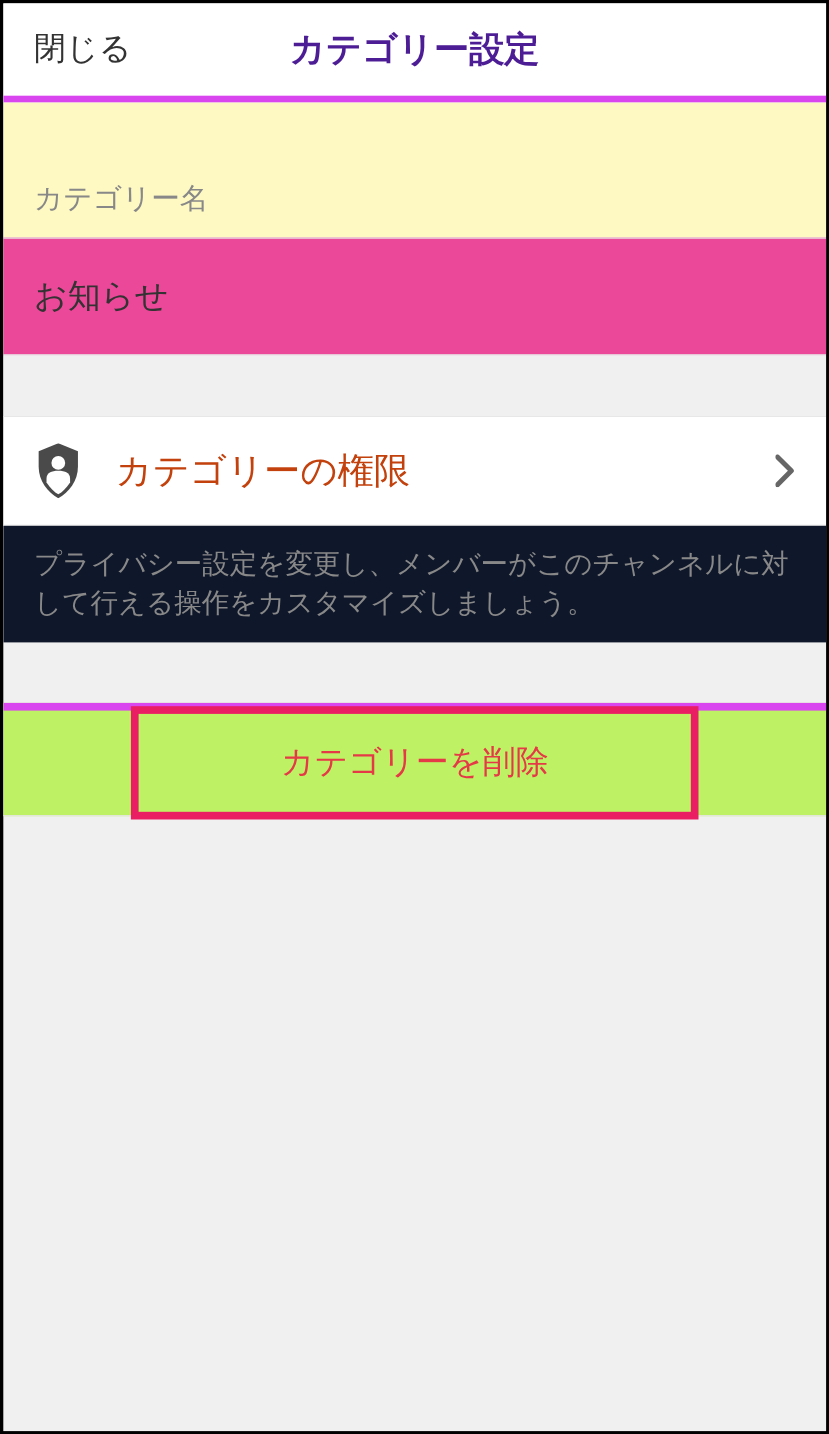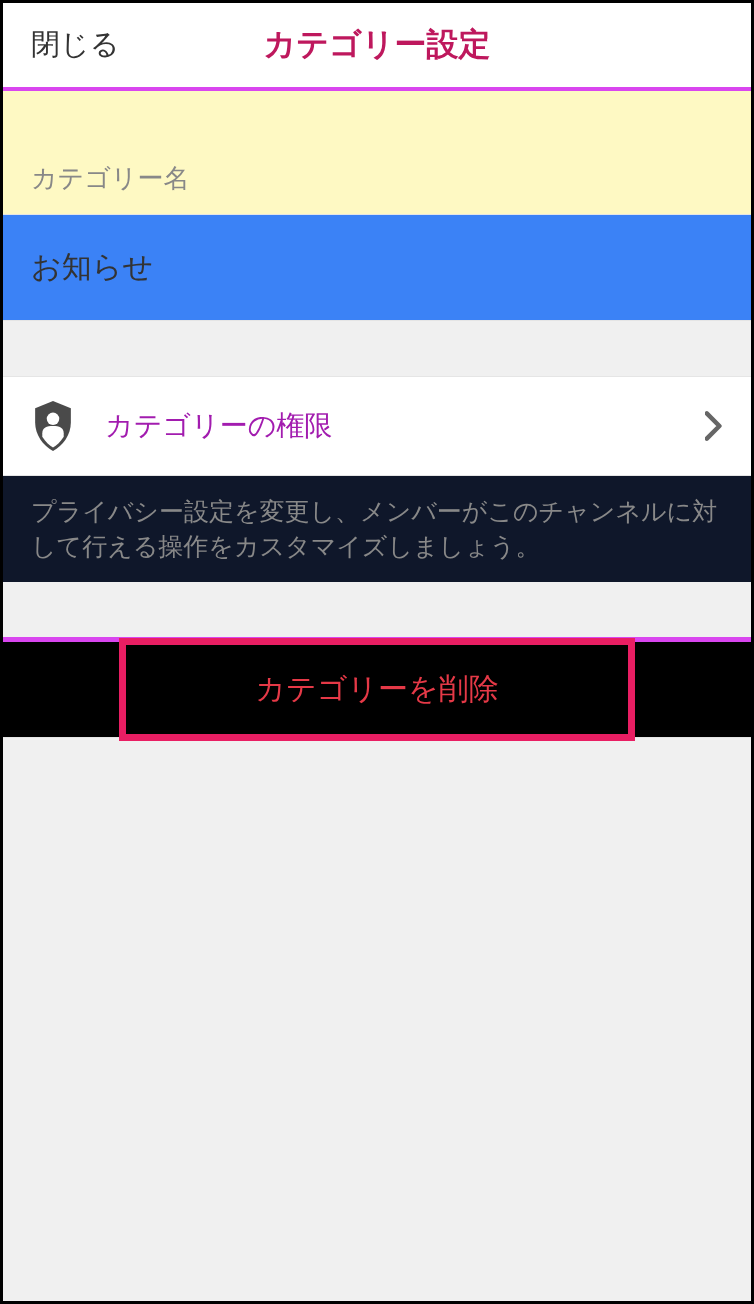--- a/index.html
+++ b/index.html
@@ -15,47 +15,47 @@
       height: 1304px;
       border: 3px solid #000;
     }
     
     .header {
       background: #fff;
       display: flex;
       align-items: center;
       padding: 22px 28px;
       position: relative;
-      border-bottom: 4px solid #d946ef;
+      border-bottom: 6px solid #d946ef;
     }
     
     .close-btn {
       font-size: 29px;
       color: #333;
       font-weight: 400;
     }
     
     .header-title {
       position: absolute;
       left: 50%;
       transform: translateX(-50%);
       font-size: 32px;
       font-weight: 700;
-      color: #be185d;
+      color: #4c1d95;
     }
     
     .section-label {
       padding: 70px 28px 18px 28px;
       font-size: 26px;
       color: #888;
       background: #fef9c3;
     }
     
     .input-row {
-      background: #3b82f6;
+      background: #ec4899;
       padding: 32px 28px;
       font-size: 30px;
       color: #333;
       border-top: 1px solid #e5e5e5;
       border-bottom: 1px solid #e5e5e5;
     }
     
     .spacer {
       height: 55px;
       background: #f0f0f0;
@@ -71,44 +71,44 @@
     }
     
     .shield-icon {
       width: 44px;
       height: 50px;
       margin-right: 30px;
       flex-shrink: 0;
     }
     
     .permission-label {
-      font-size: 28px;
-      color: #a21caf;
+      font-size: 33px;
+      color: #c2410c;
       flex: 1;
     }
     
     .chevron-icon {
       width: 18px;
       height: 30px;
       flex-shrink: 0;
     }
     
     .description {
       padding: 18px 28px;
       font-size: 25px;
       color: #888;
       line-height: 1.4;
       background: #0f172a;
     }
     
     .delete-section {
-      background: #000000;
+      background: #bef264;
       padding: 0;
       margin-top: 55px;
-      border-top: 5px solid #d946ef;
+      border-top: 7px solid #d946ef;
       border-bottom: 1px solid #e5e5e5;
     }
     
     .delete-highlight {
       border: 7px solid #e91e63;
       margin: -4px 116px -4px 116px;
       padding: 24px 20px;
       text-align: center;
     }
     

